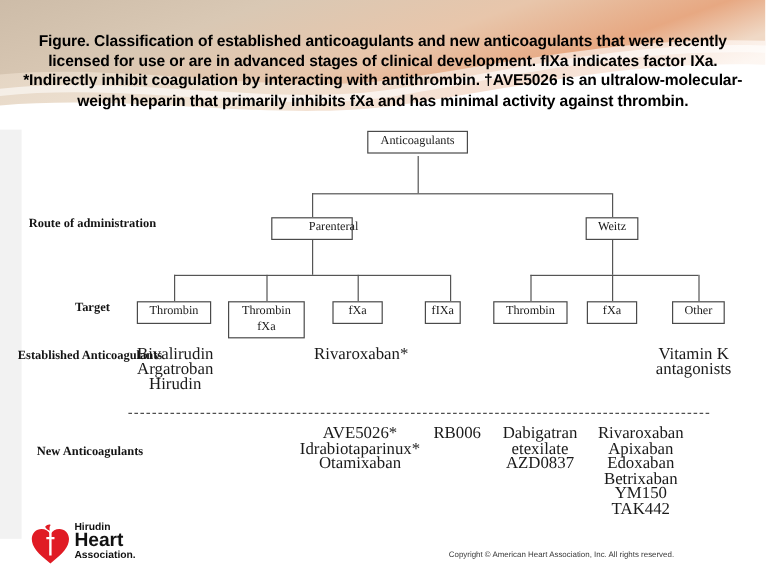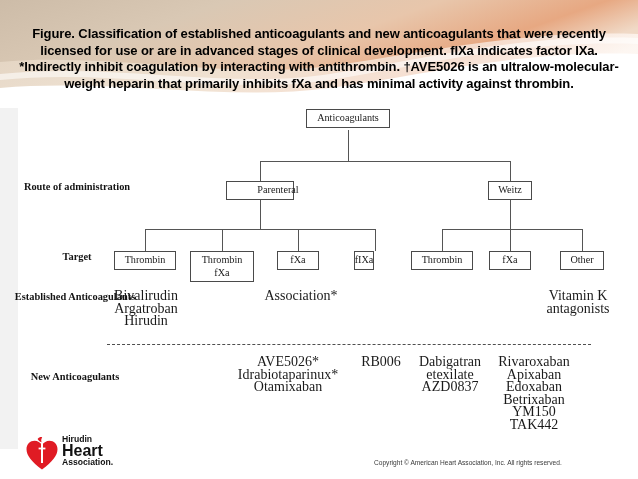--- a/index.html
+++ b/index.html
@@ -167,36 +167,36 @@
 
     <div class="node" style="left:306px;top:1px;width:84px;height:19px;">Anticoagulants</div>
 
     <div class="node" style="left:226px;top:73px;width:68px;height:19px;padding-left:36px;">Parenteral</div>
     <div class="node" style="left:488px;top:73px;width:44px;height:19px;">Weitz</div>
 
     <div class="node" style="left:114px;top:143px;width:62px;height:19px;">Thrombin</div>
     <div class="node" style="left:190px;top:143px;width:64px;height:31px;">Thrombin
 fXa</div>
     <div class="node" style="left:277px;top:143px;width:42px;height:19px;">fXa</div>
-    <div class="node" style="left:354px;top:143px;width:20px;height:19px;">fIXa</div>
+    <div class="node" style="left:354px;top:143px;width:30px;height:19px;">fIXa</div>
 
     <div class="node" style="left:411px;top:143px;width:62px;height:19px;">Thrombin</div>
     <div class="node" style="left:489px;top:143px;width:42px;height:19px;">fXa</div>
     <div class="node" style="left:560px;top:143px;width:44px;height:19px;">Other</div>
 
     <div class="drugcol" style="left:106px;top:182px;width:80px;">Bivalirudin
 Argatroban
 Hirudin</div>
-    <div class="drugcol" style="left:255px;top:182px;width:92px;">Association*</div>
+    <div class="drugcol" style="left:255px;top:182px;width:92px;">Rivaroxaban*</div>
     <div class="drugcol" style="left:538px;top:182px;width:80px;">Vitamin K
 antagonists</div>
 
     <div class="dash-sep"></div>
 
-    <div class="drugcol" style="left:232px;top:248px;width:112px;font-family:Liberation Serif, serif;">AVE5026*
+    <div class="drugcol" style="left:244px;top:248px;width:112px;font-family:Liberation Serif, serif;">AVE5026*
 Idrabiotaparinux*
 Otamixaban</div>
     <div class="drugcol" style="left:352px;top:248px;width:58px;">RB006</div>
     <div class="drugcol" style="left:412px;top:248px;width:76px;">Dabigatran
 etexilate
 AZD0837</div>
     <div class="drugcol" style="left:490px;top:248px;width:88px;">Rivaroxaban
 Apixaban
 Edoxaban
 Betrixaban

